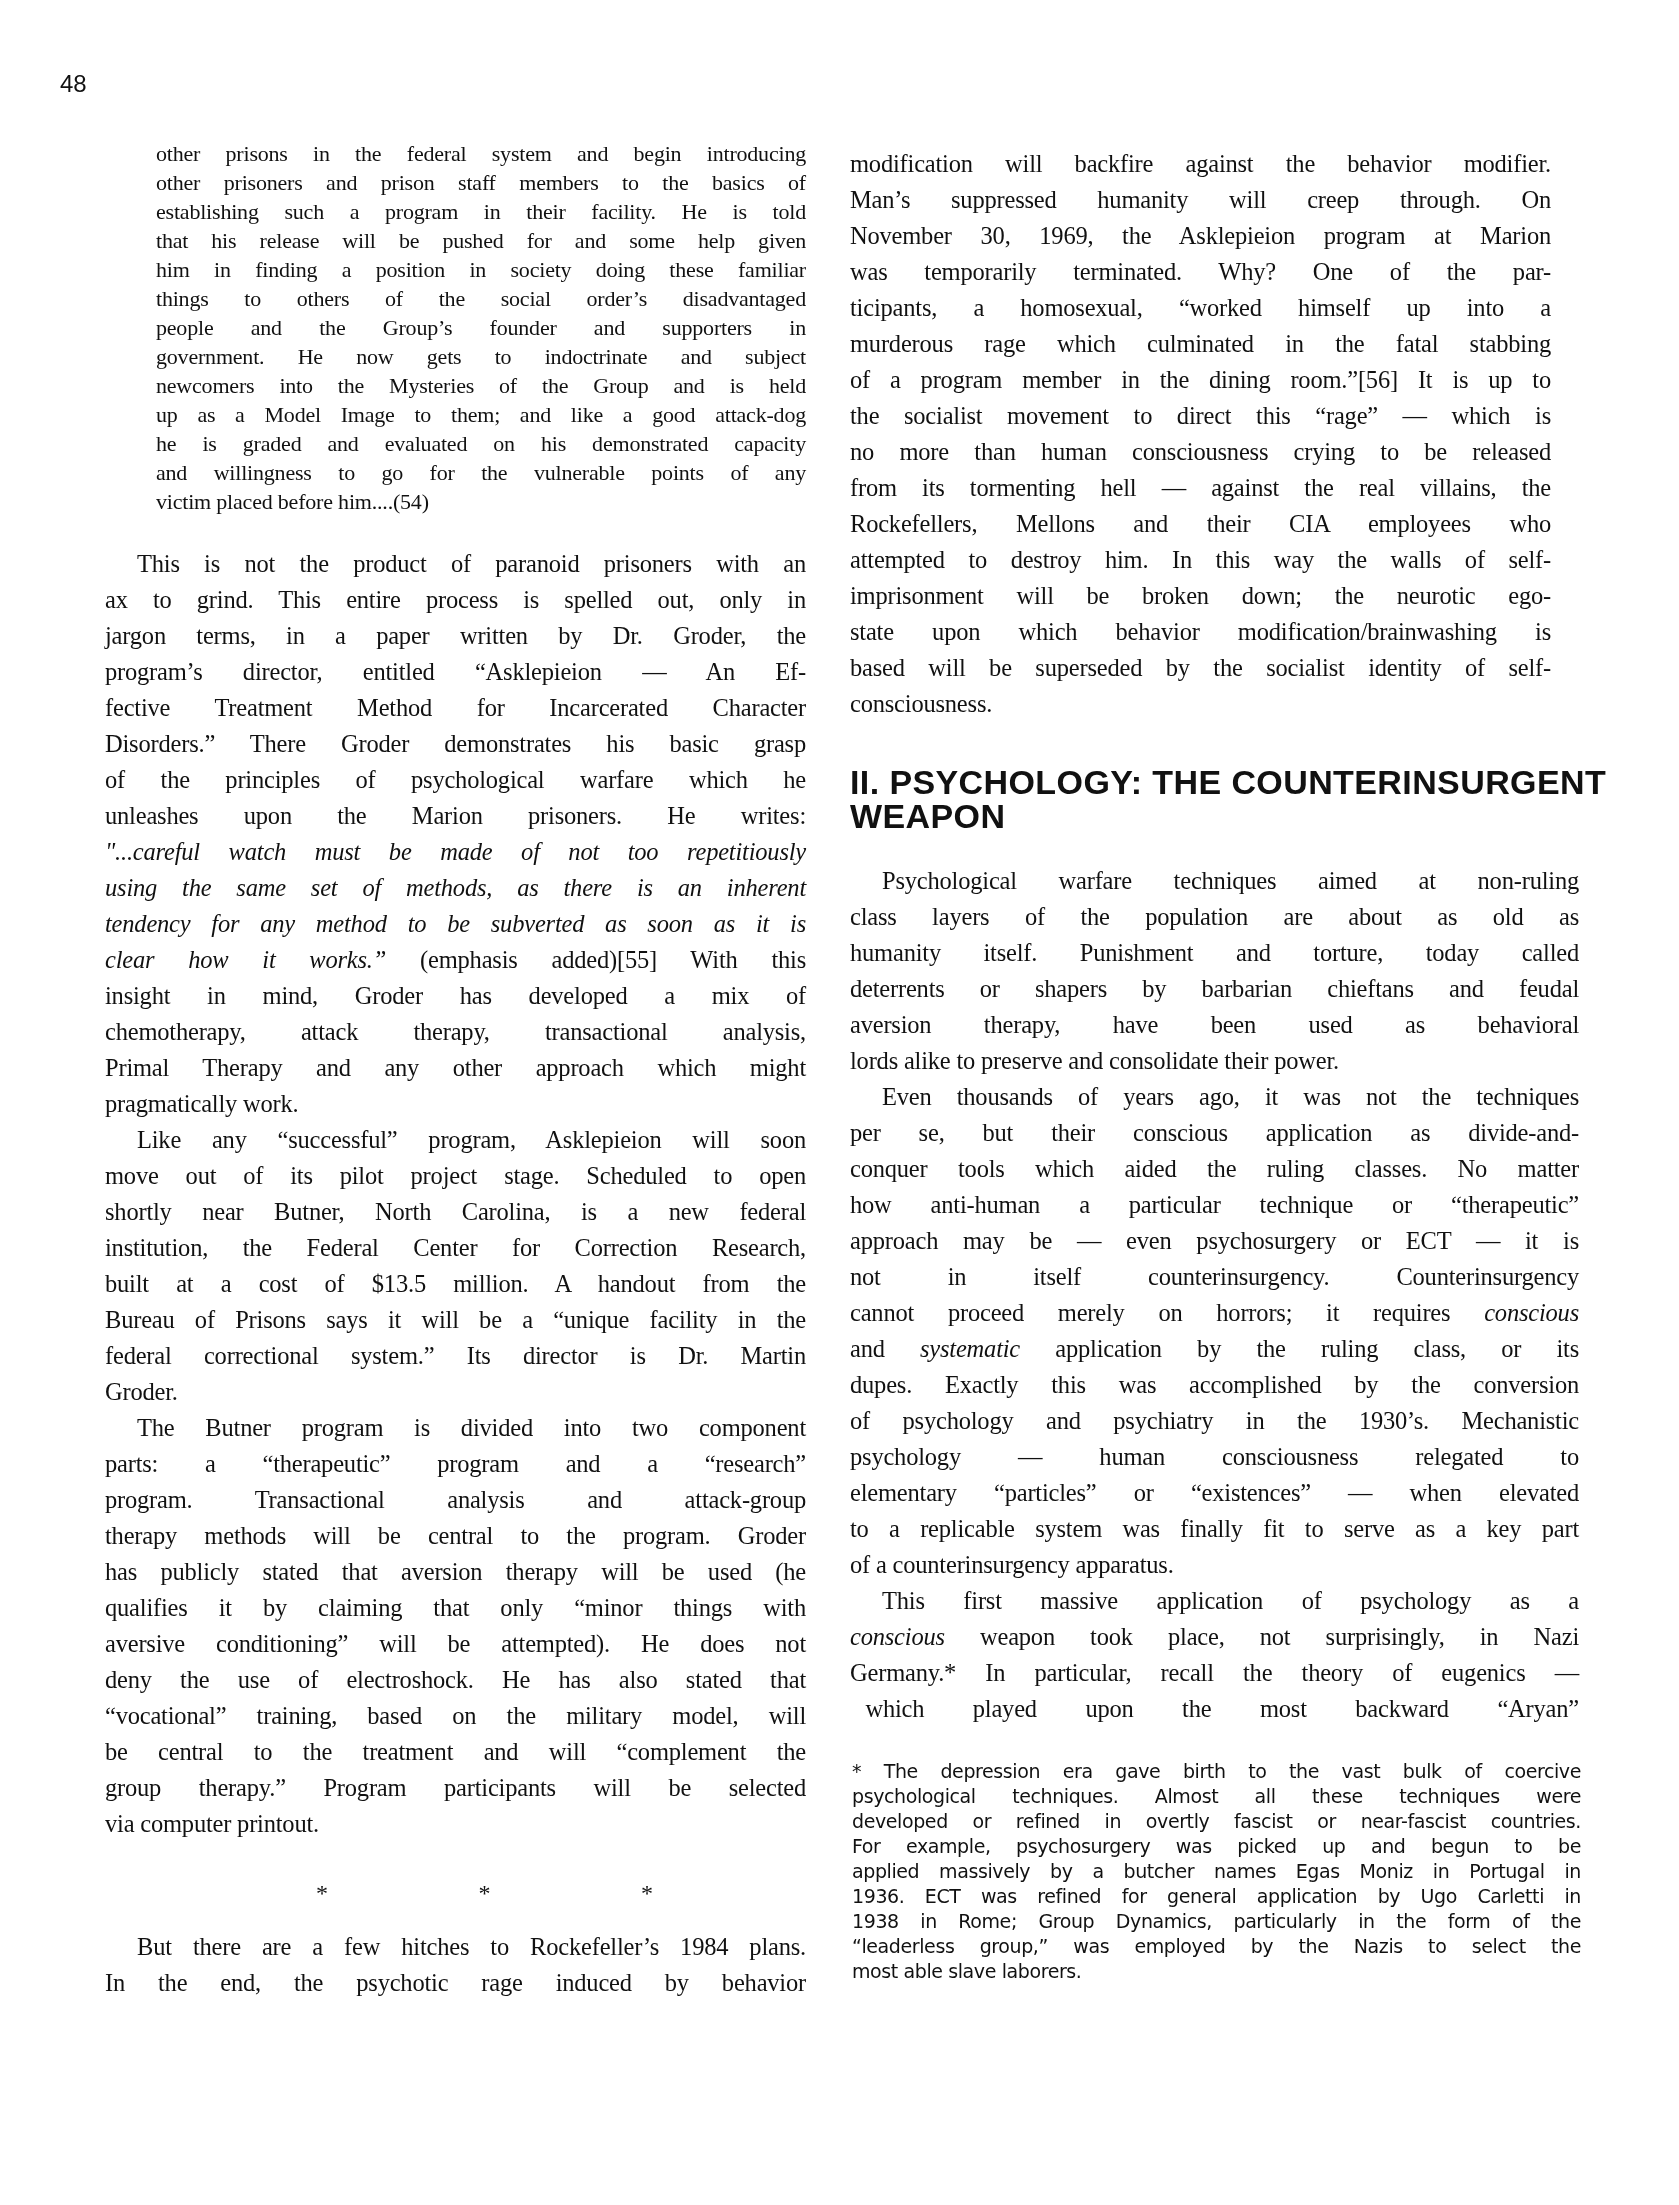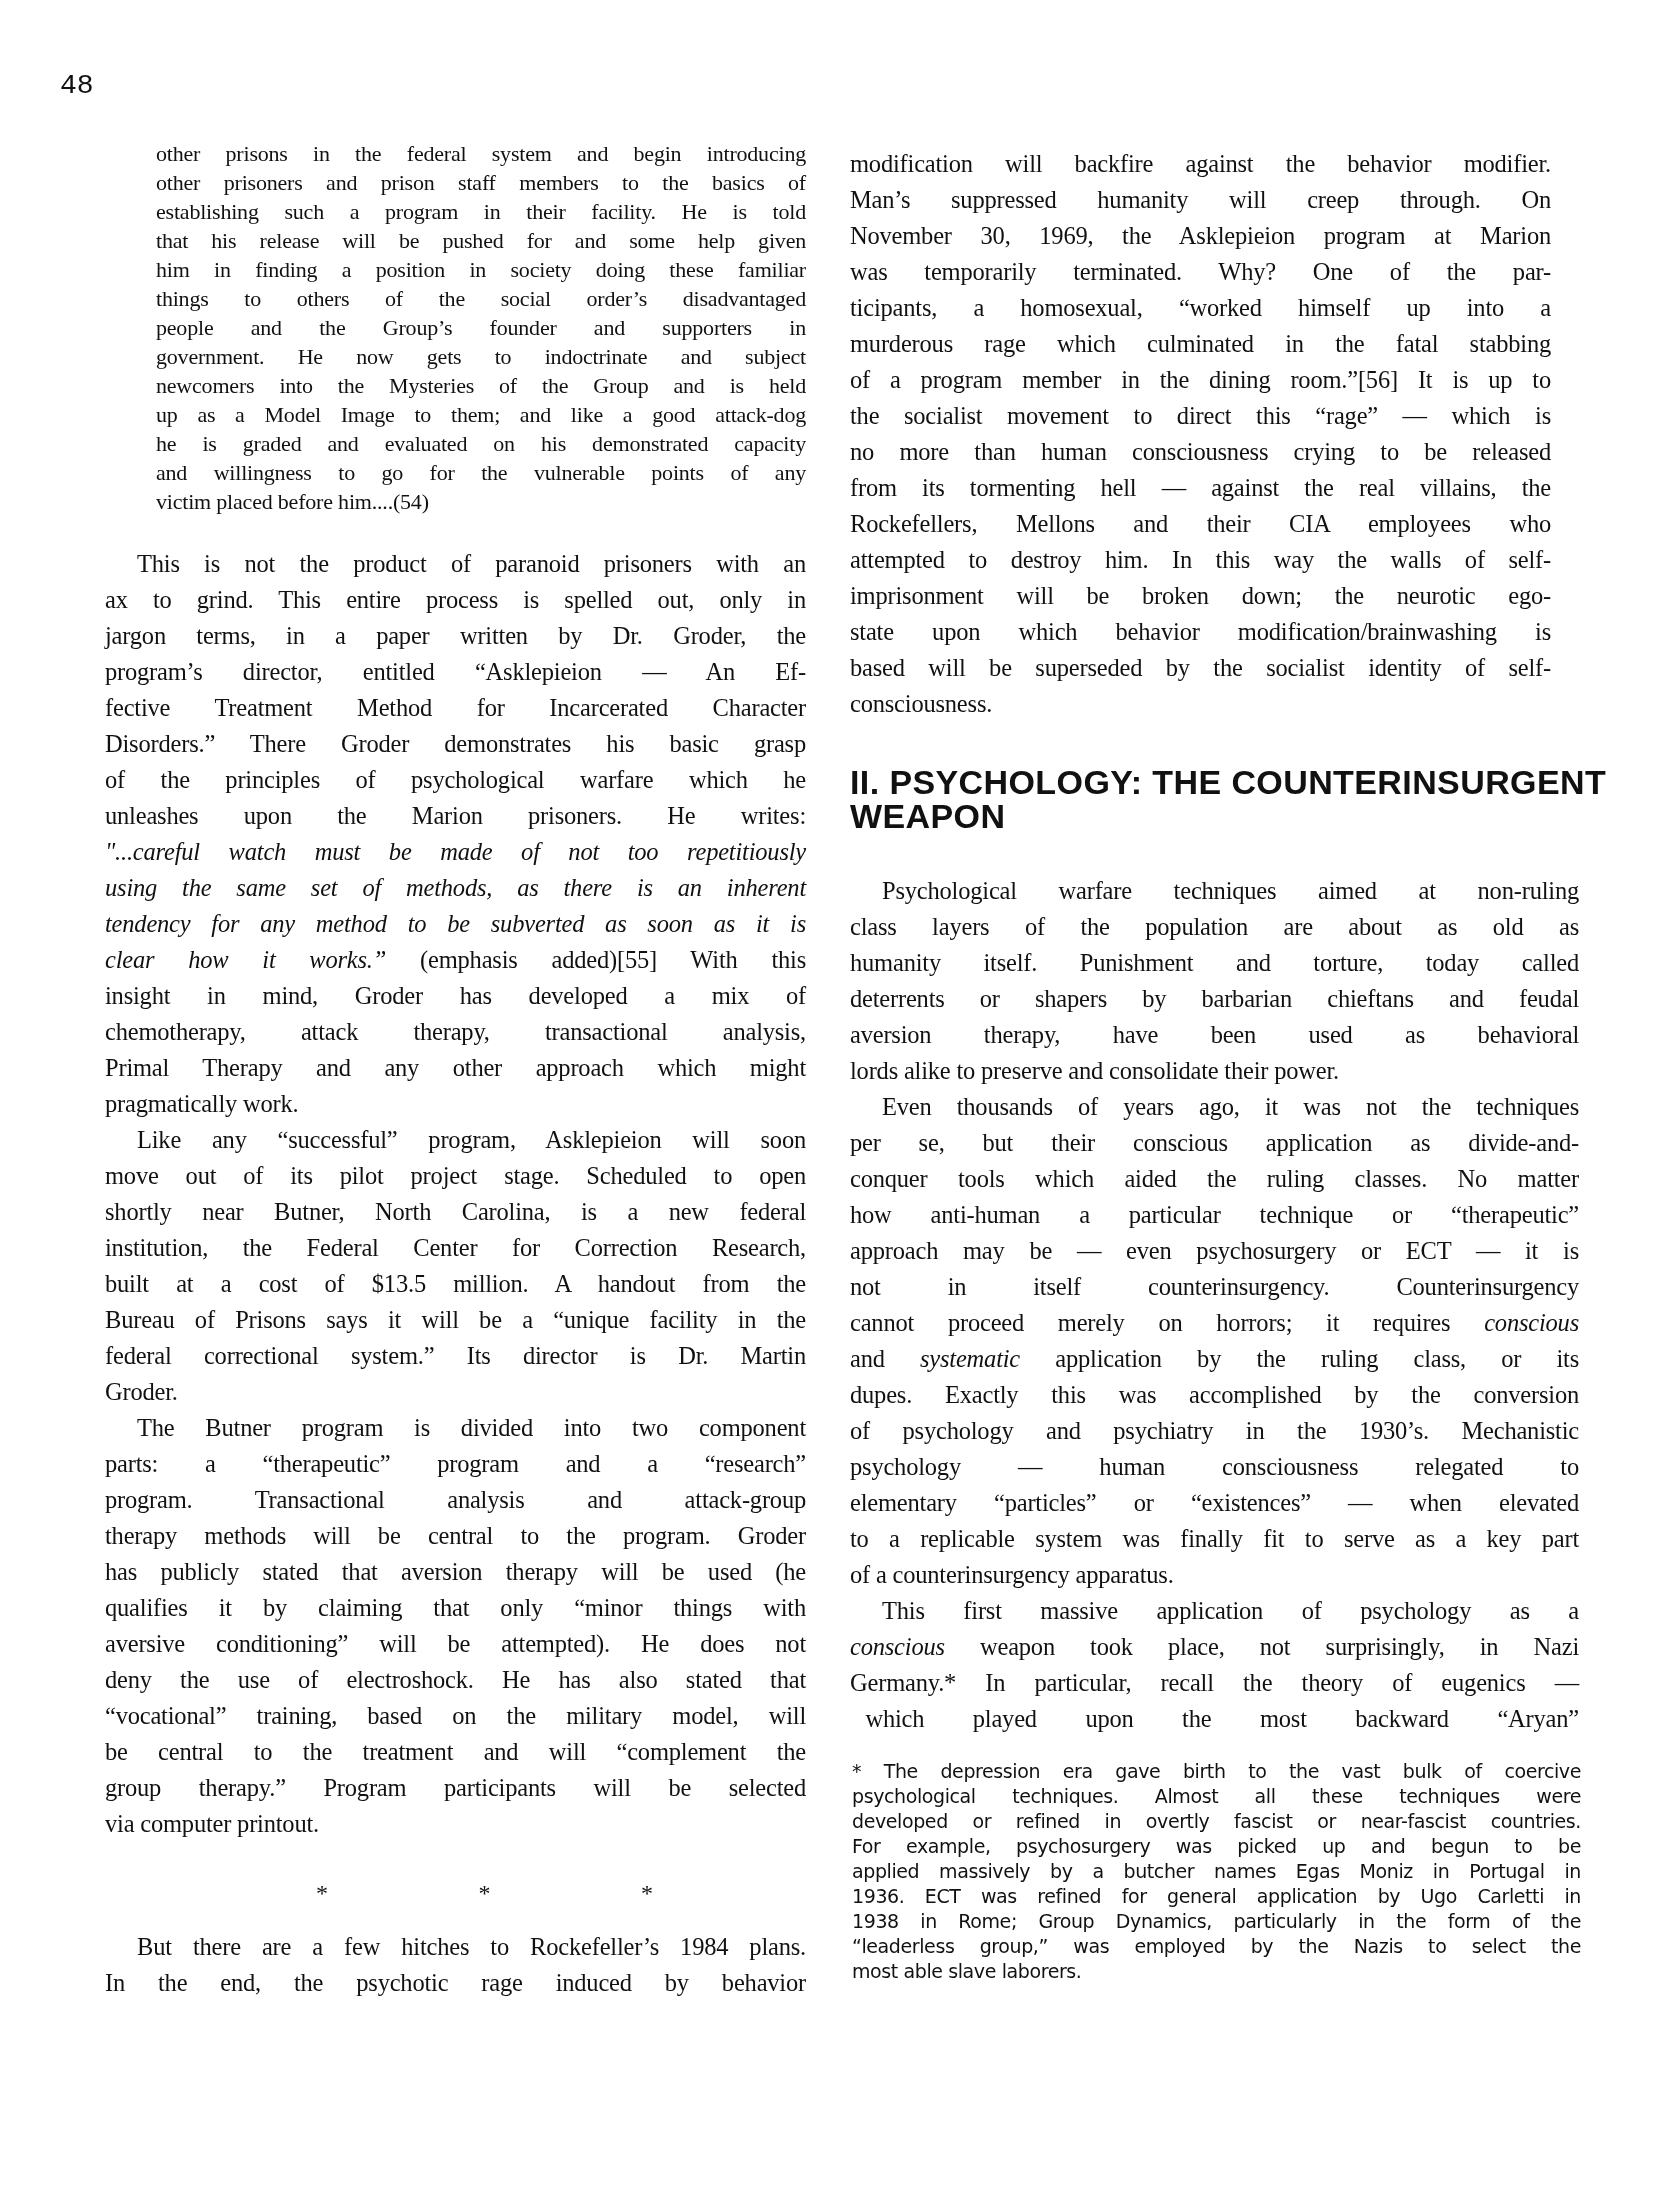--- a/index.html
+++ b/index.html
@@ -1,17 +1,17 @@
 <!DOCTYPE html>
 <html style="font-size:11.2px"><head>
   <meta charset="utf-8">
   <style>
     html, body { margin: 0; padding: 0; background: #ffffff; }
     body { width: 1679px; height: 2205px; position: relative; overflow: hidden; color: #111; }
-    .page-number { position: absolute; left: 60px; top: 70px; font-family: Liberation Mono, monospace; font-size: 28px; }
+    .page-number { position: absolute; left: 60px; top: 70px; font-family: Liberation Sans, sans-serif; font-size: 24px; }
     .col { position: absolute; }
     .line { display: block; white-space: nowrap; font-family: "Liberation Serif", serif; text-align: justify; text-align-last: justify; }
     .line.last { text-align-last: left; }
     .blockquote { position: absolute; left: 156px; top: 139px; width: 650px; }
     .blockquote .line { font-size: 22px; height: 29px; line-height: 29px; letter-spacing: -0.2px; }
     .body-text .line { font-size: 24.5px; height: 36px; line-height: 36px; letter-spacing: -0.2px; }
     .indent { padding-left: 32px; }
     .italic { font-style: italic; }
     .asterisks { position: absolute; top: 1880px; left: 316px; width: 337px; display: flex; justify-content: space-between; font-family: "Liberation Serif", serif; font-size: 24px; }
     .heading { font-family: "Liberation Sans", sans-serif; font-weight: bold; font-size: 34px; line-height: 34px; letter-spacing: 0.4px; }
@@ -113,21 +113,21 @@
   <span class="line">state upon which behavior modification/brainwashing is</span>
   <span class="line">based will be superseded by the socialist identity of self-</span>
   <span class="line last">consciousness.</span>
 </div>
 
 <div class="col heading" style="left:850px; top:765px; width:729px;">
   <span class="line">II. PSYCHOLOGY: THE COUNTERINSURGENT</span>
   <span class="line last">WEAPON</span>
 </div>
 
-<div class="col body-text" style="left:850px; top:863px; width:729px;margin-top:10px;">
+<div class="col body-text" style="left:850px; top:863px; width:729px;">
   <div>
     <span class="line indent">Psychological warfare techniques aimed at non-ruling</span>
     <span class="line">class layers of the population are about as old as</span>
     <span class="line">humanity itself. Punishment and torture, today called</span>
     <span class="line">deterrents or shapers by barbarian chieftans and feudal</span>
     <span class="line">aversion therapy, have been used as behavioral</span>
     <span class="line last">lords alike to preserve and consolidate their power.</span>
   </div>
   <div>
     <span class="line indent">Even thousands of years ago, it was not the techniques</span>

